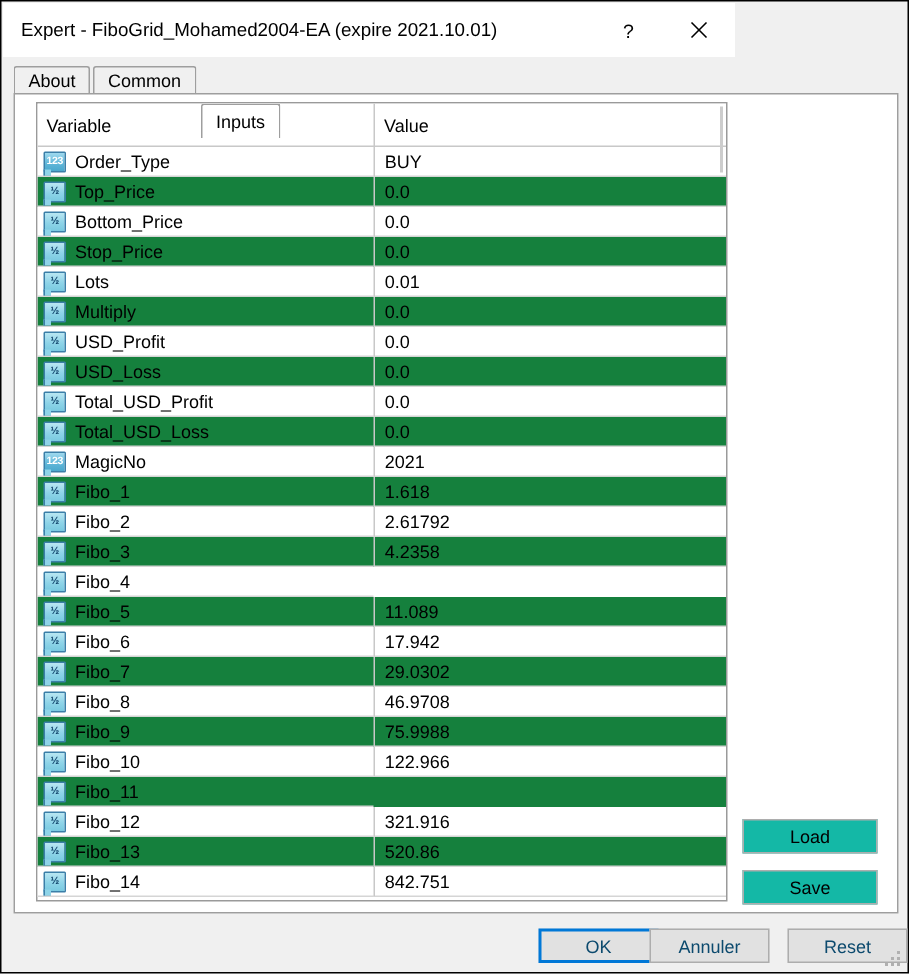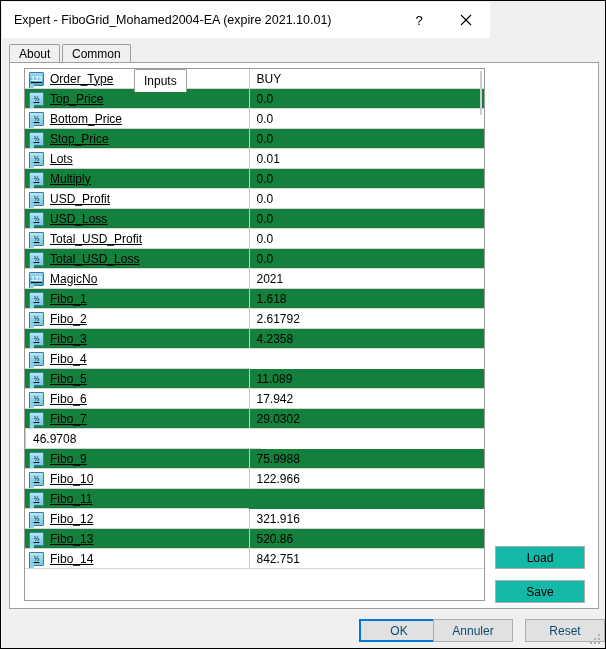--- a/index.html
+++ b/index.html
@@ -121,21 +121,20 @@
   }
   .row.alt { background: #15803d; }
   .row .cell-var {
     width: 224px;
     height: 20px;
     display: flex;
     align-items: center;
     padding-left: 4px;
     border-bottom: 1px solid #d5d5d5;
     overflow: hidden;
-    text-decoration: underline;
   }
   .row .cell-val {
     width: 236px;
     height: 20px;
     display: flex;
     align-items: center;
     padding-left: 7px;
     border-left: 1px solid #c8c8c8;
     border-bottom: 1px solid #d5d5d5;
     overflow: hidden;
@@ -261,20 +260,24 @@
         <span>Common</span>
       </div>
     <div class="tab active" style="left:125px;">
         <span>Inputs</span>
       </div>
   </div>
 
   <div id="tabpanel">
 
     <div id="grid">
+      <div id="grid-header">
+        <div class="hcell var">Variable</div>
+        <div class="hcell val">Value</div>
+      </div>
       <div id="grid-body">
           <div class="row">
             <div class="cell-var">
               <span class="type-icon int">
                 <span class="glyph">123</span>
               </span>
               <span class="var-label">Order_Type</span>
             </div>
             <div class="cell-val">
               <span class="val-label">BUY</span>
@@ -458,20 +461,26 @@
               <span class="type-icon">
                 <span class="glyph">½</span>
               </span>
               <span class="var-label">Fibo_7</span>
             </div>
             <div class="cell-val">
               <span class="val-label">29.0302</span>
             </div>
           </div>
           <div class="row">
+            <div class="cell-var">
+              <span class="type-icon">
+                <span class="glyph">½</span>
+              </span>
+              <span class="var-label">Fibo_8</span>
+            </div>
             <div class="cell-val">
               <span class="val-label">46.9708</span>
             </div>
           </div>
           <div class="row alt">
             <div class="cell-var">
               <span class="type-icon">
                 <span class="glyph">½</span>
               </span>
               <span class="var-label">Fibo_9</span>

